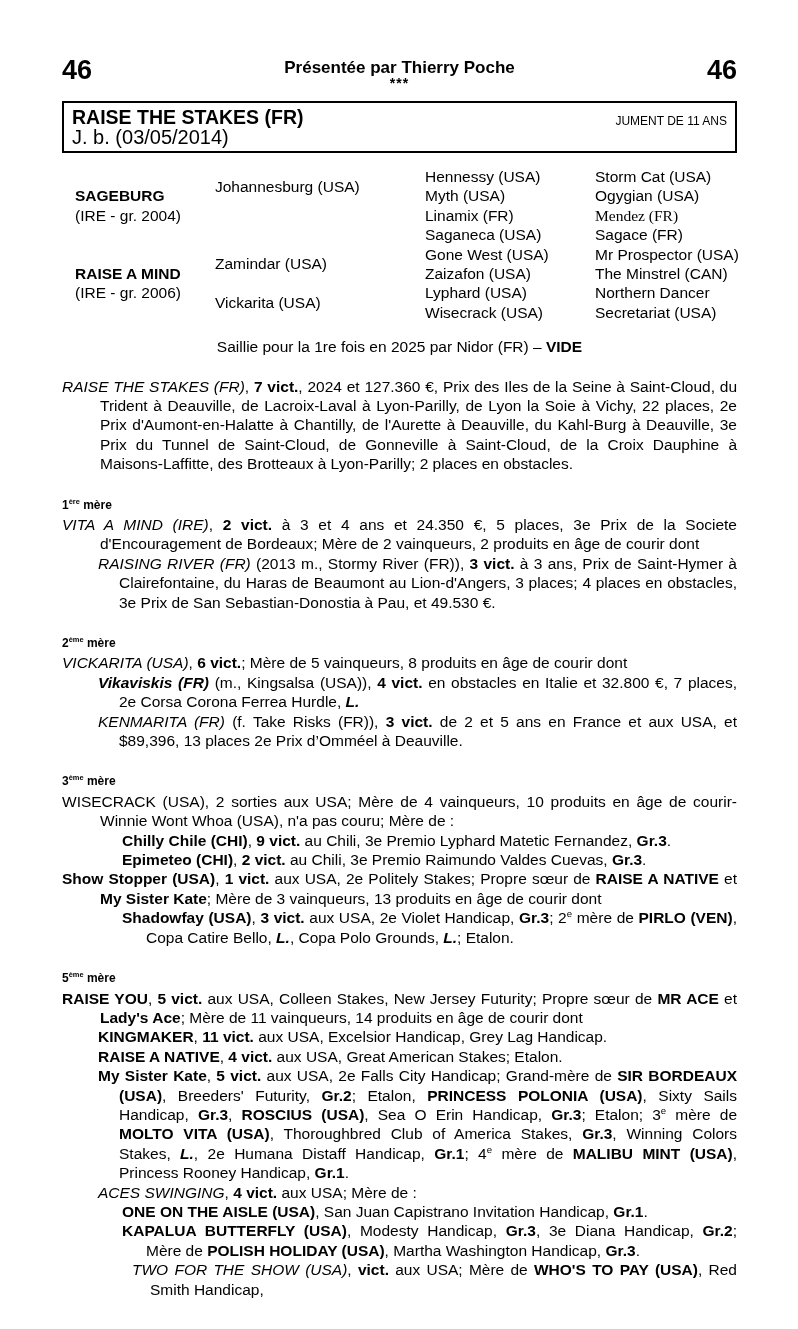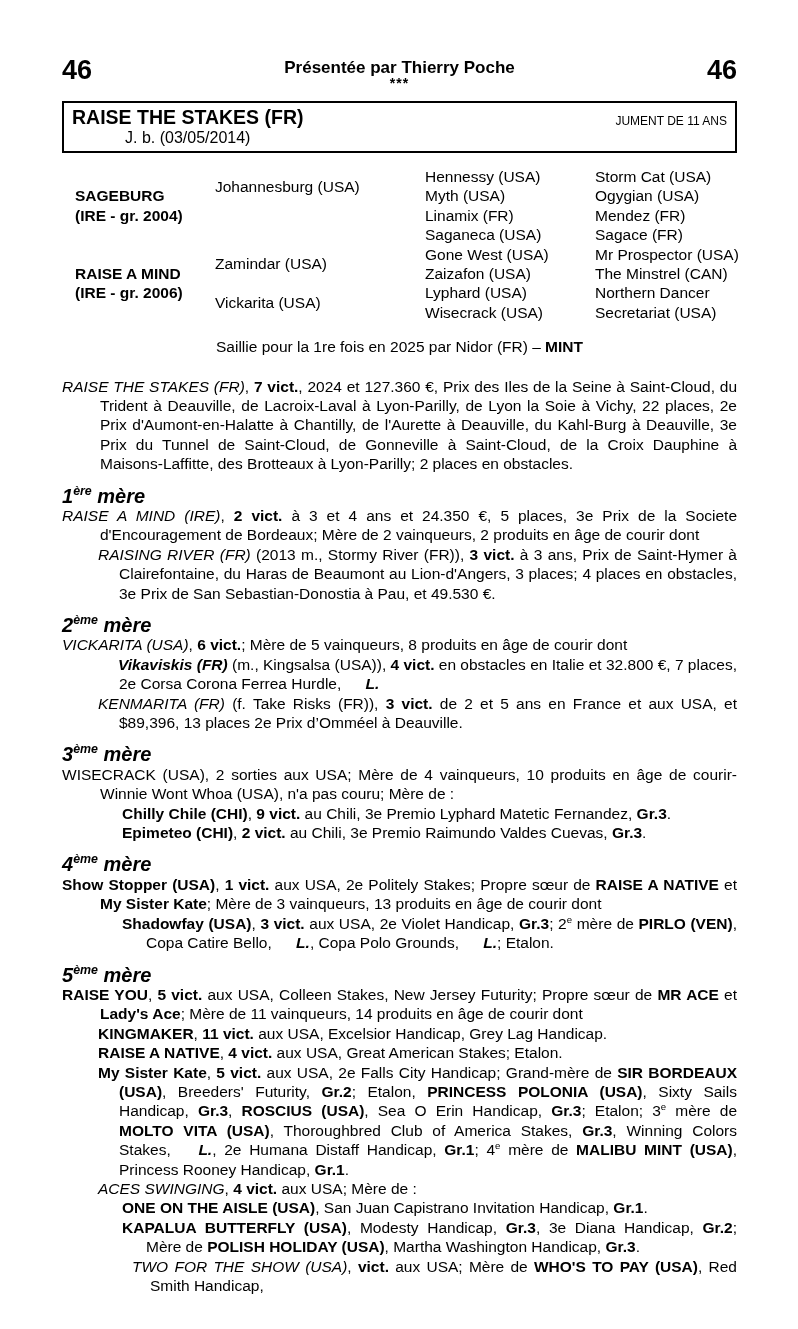--- a/index.html
+++ b/index.html
@@ -11,38 +11,38 @@
     font-size:15.5px;line-height:19.4px;
   }
   .header{display:flex;justify-content:space-between;align-items:flex-start;}
   .cat-num{font-size:27px;font-weight:bold;line-height:24px;width:60px;}
   .cat-num.right{text-align:right;}
   .presenter-block{flex:1;text-align:center;}
   .presenter{font-weight:bold;font-size:17px;line-height:19px;}
   .stars{font-weight:bold;font-size:14px;line-height:12px;letter-spacing:1px;}
   .title-box{border:2px solid #000;margin-top:12px;padding:3px 8px 4px;display:flex;justify-content:space-between;}
   .horse-name{font-weight:bold;font-size:19.5px;line-height:22px;}
-  .horse-desc{font-size:16px;line-height:19px;text-align:center;}
+  .horse-desc{font-size:20px;line-height:19px;}
   .age-label{font-size:12px;padding-top:6px;white-space:nowrap;margin-left:16px;}
   .pedigree{display:grid;grid-template-columns:140px 210px 170px 1fr;grid-auto-rows:19.4px;margin-top:14px;padding-left:13px;}
   .pcell{white-space:nowrap;}
   .g1{font-weight:bold;display:flex;flex-direction:column;justify-content:center;}
-  .g1 .detail{font-weight:bold;}
+  .g1 .detail{font-weight:normal;}
   .g2{display:flex;align-items:center;}
   .covering{text-align:center;margin:15px 0 20px;}
   .para{text-align:justify;}
   .ind0{padding-left:38px;text-indent:-38px;}
   .ind1{padding-left:57px;text-indent:-21px;}
   .ind2{padding-left:84px;text-indent:-24px;}
   .ind3{padding-left:88px;text-indent:-18px;}
   .race{margin-bottom:4px;}
-  .mare-heading{font-weight:bold;font-size:20px;margin-top:13px;font-style:italic;}
+  .mare-heading{font-weight:bold;font-size:12px;margin-top:22px;}
   .run-b{font-weight:bold;}
   .run-i{font-style:italic;}
-  .run-bi{font-weight:bold;font-style:italic;margin-left:20px;}
+  .run-bi{font-weight:bold;font-style:italic;}
   .run-sup{vertical-align:super;font-size:62%;line-height:0;}
   .run-bsup{font-weight:bold;vertical-align:super;font-size:62%;line-height:0;}
 </style>
 </head>
 <body>
 
 <div class="header">
   <div class="cat-num">46</div>
   <div class="presenter-block">
     <div class="presenter">Présentée par Thierry Poche</div>
@@ -77,52 +77,51 @@
   <div class="pcell" style="grid-column:3;grid-row:2;">Myth (USA)</div>
   <div class="pcell" style="grid-column:3;grid-row:3;">Linamix (FR)</div>
   <div class="pcell" style="grid-column:3;grid-row:4;">Saganeca (USA)</div>
   <div class="pcell" style="grid-column:3;grid-row:5;">Gone West (USA)</div>
   <div class="pcell" style="grid-column:3;grid-row:6;">Zaizafon (USA)</div>
   <div class="pcell" style="grid-column:3;grid-row:7;">Lyphard (USA)</div>
   <div class="pcell" style="grid-column:3;grid-row:8;">Wisecrack (USA)</div>
 
   <div class="pcell" style="grid-column:4;grid-row:1;">Storm Cat (USA)</div>
   <div class="pcell" style="grid-column:4;grid-row:2;">Ogygian (USA)</div>
-  <div class="pcell" style="grid-column:4;grid-row:3;">Mendez (FR)</div>
+  <div class="pcell" style="grid-column:4;grid-row:3;font-family:Liberation Serif, serif;">Mendez (FR)</div>
   <div class="pcell" style="grid-column:4;grid-row:4;">Sagace (FR)</div>
   <div class="pcell" style="grid-column:4;grid-row:5;">Mr Prospector (USA)</div>
   <div class="pcell" style="grid-column:4;grid-row:6;">The Minstrel (CAN)</div>
   <div class="pcell" style="grid-column:4;grid-row:7;">Northern Dancer</div>
   <div class="pcell" style="grid-column:4;grid-row:8;">Secretariat (USA)</div>
 </div>
 
-<div class="covering"><span class="run-r">Saillie pour la 1re fois en 2025 par Nidor (FR) – </span><span class="run-b">MINT</span></div>
+<div class="covering"><span class="run-r">Saillie pour la 1re fois en 2025 par Nidor (FR) – </span><span class="run-b">VIDE</span></div>
 
 <div class="para ind0 race"><span class="run-i">RAISE THE STAKES (FR)</span><span class="run-r">, </span><span class="run-b">7 vict.</span><span class="run-r">, 2024 et 127.360 €, Prix des Iles de la Seine à Saint-Cloud, du Trident à Deauville, de Lacroix-Laval à Lyon-Parilly, de Lyon la Soie à Vichy, 22 places, 2e Prix d'Aumont-en-Halatte à Chantilly, de l'Aurette à Deauville, du Kahl-Burg à Deauville, 3e Prix du Tunnel de Saint-Cloud, de Gonneville à Saint-Cloud, de la Croix Dauphine à Maisons-Laffitte, des Brotteaux à Lyon-Parilly; 2 places en obstacles.</span></div>
 
 <div id="sections">
     <div class="mare-section">
       <div class="mare-heading"><span class="run-b">1</span><span class="run-bsup">ère</span><span class="run-b"> mère</span></div>
-      <div class="para ind0"><span class="run-i">RAISE A MIND (IRE)</span><span class="run-r">, </span><span class="run-b">2 vict.</span><span class="run-r"> à 3 et 4 ans et 24.350 €, 5 places, 3e Prix de la Societe d'Encouragement de Bordeaux; Mère de 2 vainqueurs, 2 produits en âge de courir dont</span></div>
+      <div class="para ind0"><span class="run-i">VITA A MIND (IRE)</span><span class="run-r">, </span><span class="run-b">2 vict.</span><span class="run-r"> à 3 et 4 ans et 24.350 €, 5 places, 3e Prix de la Societe d'Encouragement de Bordeaux; Mère de 2 vainqueurs, 2 produits en âge de courir dont</span></div>
       <div class="para ind1"><span class="run-i">RAISING RIVER (FR)</span><span class="run-r"> (2013 m., Stormy River (FR)), </span><span class="run-b">3 vict.</span><span class="run-r"> à 3 ans, Prix de Saint-Hymer à Clairefontaine, du Haras de Beaumont au Lion-d'Angers, 3 places; 4 places en obstacles, 3e Prix de San Sebastian-Donostia à Pau, et 49.530 €.</span></div>
     </div>
     <div class="mare-section">
       <div class="mare-heading"><span class="run-b">2</span><span class="run-bsup">ème</span><span class="run-b"> mère</span></div>
       <div class="para ind0"><span class="run-i">VICKARITA (USA)</span><span class="run-r">, </span><span class="run-b">6 vict.</span><span class="run-r">; Mère de 5 vainqueurs, 8 produits en âge de courir dont</span></div>
       <div class="para ind1"><span class="run-bi">Vikaviskis (FR)</span><span class="run-r"> (m., Kingsalsa (USA)), </span><span class="run-b">4 vict.</span><span class="run-r"> en obstacles en Italie et 32.800 €, 7 places, 2e Corsa Corona Ferrea Hurdle, </span><span class="run-bi">L.</span></div>
       <div class="para ind1"><span class="run-i">KENMARITA (FR)</span><span class="run-r"> (f. Take Risks (FR)), </span><span class="run-b">3 vict.</span><span class="run-r"> de 2 et 5 ans en France et aux USA, et $89,396, 13 places 2e Prix d’Omméel à Deauville.</span></div>
     </div>
     <div class="mare-section">
       <div class="mare-heading"><span class="run-b">3</span><span class="run-bsup">ème</span><span class="run-b"> mère</span></div>
       <div class="para ind0"><span class="run-r">WISECRACK (USA), 2 sorties aux USA; Mère de 4 vainqueurs, 10 produits en âge de courir- Winnie Wont Whoa (USA), n'a pas couru; Mère de :</span></div>
       <div class="para ind2"><span class="run-b">Chilly Chile (CHI)</span><span class="run-r">, </span><span class="run-b">9 vict.</span><span class="run-r"> au Chili, 3e Premio Lyphard Matetic Fernandez, </span><span class="run-b">Gr.3</span><span class="run-r">.</span></div>
       <div class="para ind2"><span class="run-b">Epimeteo (CHI)</span><span class="run-r">, </span><span class="run-b">2 vict.</span><span class="run-r"> au Chili, 3e Premio Raimundo Valdes Cuevas, </span><span class="run-b">Gr.3</span><span class="run-r">.</span></div>
     </div>
     <div class="mare-section">
-      <div class="mare-heading"><span class="run-b">4</span><span class="run-bsup">ème</span><span class="run-b"> mère</span></div>
       <div class="para ind0"><span class="run-b">Show Stopper (USA)</span><span class="run-r">, </span><span class="run-b">1 vict.</span><span class="run-r"> aux USA, 2e Politely Stakes; Propre sœur de </span><span class="run-b">RAISE A NATIVE</span><span class="run-r"> et </span><span class="run-b">My Sister Kate</span><span class="run-r">; Mère de 3 vainqueurs, 13 produits en âge de courir dont</span></div>
       <div class="para ind2"><span class="run-b">Shadowfay (USA)</span><span class="run-r">, </span><span class="run-b">3 vict.</span><span class="run-r"> aux USA, 2e Violet Handicap, </span><span class="run-b">Gr.3</span><span class="run-r">; 2</span><span class="run-sup">e</span><span class="run-r"> mère de </span><span class="run-b">PIRLO (VEN)</span><span class="run-r">, Copa Catire Bello, </span><span class="run-bi">L.</span><span class="run-r">, Copa Polo Grounds, </span><span class="run-bi">L.</span><span class="run-r">; Etalon.</span></div>
     </div>
     <div class="mare-section">
       <div class="mare-heading"><span class="run-b">5</span><span class="run-bsup">ème</span><span class="run-b"> mère</span></div>
       <div class="para ind0"><span class="run-b">RAISE YOU</span><span class="run-r">, </span><span class="run-b">5 vict.</span><span class="run-r"> aux USA, Colleen Stakes, New Jersey Futurity; Propre sœur de </span><span class="run-b">MR ACE</span><span class="run-r"> et </span><span class="run-b">Lady's Ace</span><span class="run-r">; Mère de 11 vainqueurs, 14 produits en âge de courir dont</span></div>
       <div class="para ind1"><span class="run-b">KINGMAKER</span><span class="run-r">, </span><span class="run-b">11 vict.</span><span class="run-r"> aux USA, Excelsior Handicap, Grey Lag Handicap.</span></div>
       <div class="para ind1"><span class="run-b">RAISE A NATIVE</span><span class="run-r">, </span><span class="run-b">4 vict.</span><span class="run-r"> aux USA, Great American Stakes; Etalon.</span></div>
       <div class="para ind1"><span class="run-b">My Sister Kate</span><span class="run-r">, </span><span class="run-b">5 vict.</span><span class="run-r"> aux USA, 2e Falls City Handicap; Grand-mère de </span><span class="run-b">SIR BORDEAUX (USA)</span><span class="run-r">, Breeders' Futurity, </span><span class="run-b">Gr.2</span><span class="run-r">; Etalon, </span><span class="run-b">PRINCESS POLONIA (USA)</span><span class="run-r">, Sixty Sails Handicap, </span><span class="run-b">Gr.3</span><span class="run-r">, </span><span class="run-b">ROSCIUS (USA)</span><span class="run-r">, Sea O Erin Handicap, </span><span class="run-b">Gr.3</span><span class="run-r">; Etalon; 3</span><span class="run-sup">e</span><span class="run-r"> mère de </span><span class="run-b">MOLTO VITA (USA)</span><span class="run-r">, Thoroughbred Club of America Stakes, </span><span class="run-b">Gr.3</span><span class="run-r">, Winning Colors Stakes, </span><span class="run-bi">L.</span><span class="run-r">, 2e Humana Distaff Handicap, </span><span class="run-b">Gr.1</span><span class="run-r">; 4</span><span class="run-sup">e</span><span class="run-r"> mère de </span><span class="run-b">MALIBU MINT (USA)</span><span class="run-r">, Princess Rooney Handicap, </span><span class="run-b">Gr.1</span><span class="run-r">.</span></div>
       <div class="para ind1"><span class="run-i">ACES SWINGING</span><span class="run-r">, </span><span class="run-b">4 vict.</span><span class="run-r"> aux USA; Mère de :</span></div>

